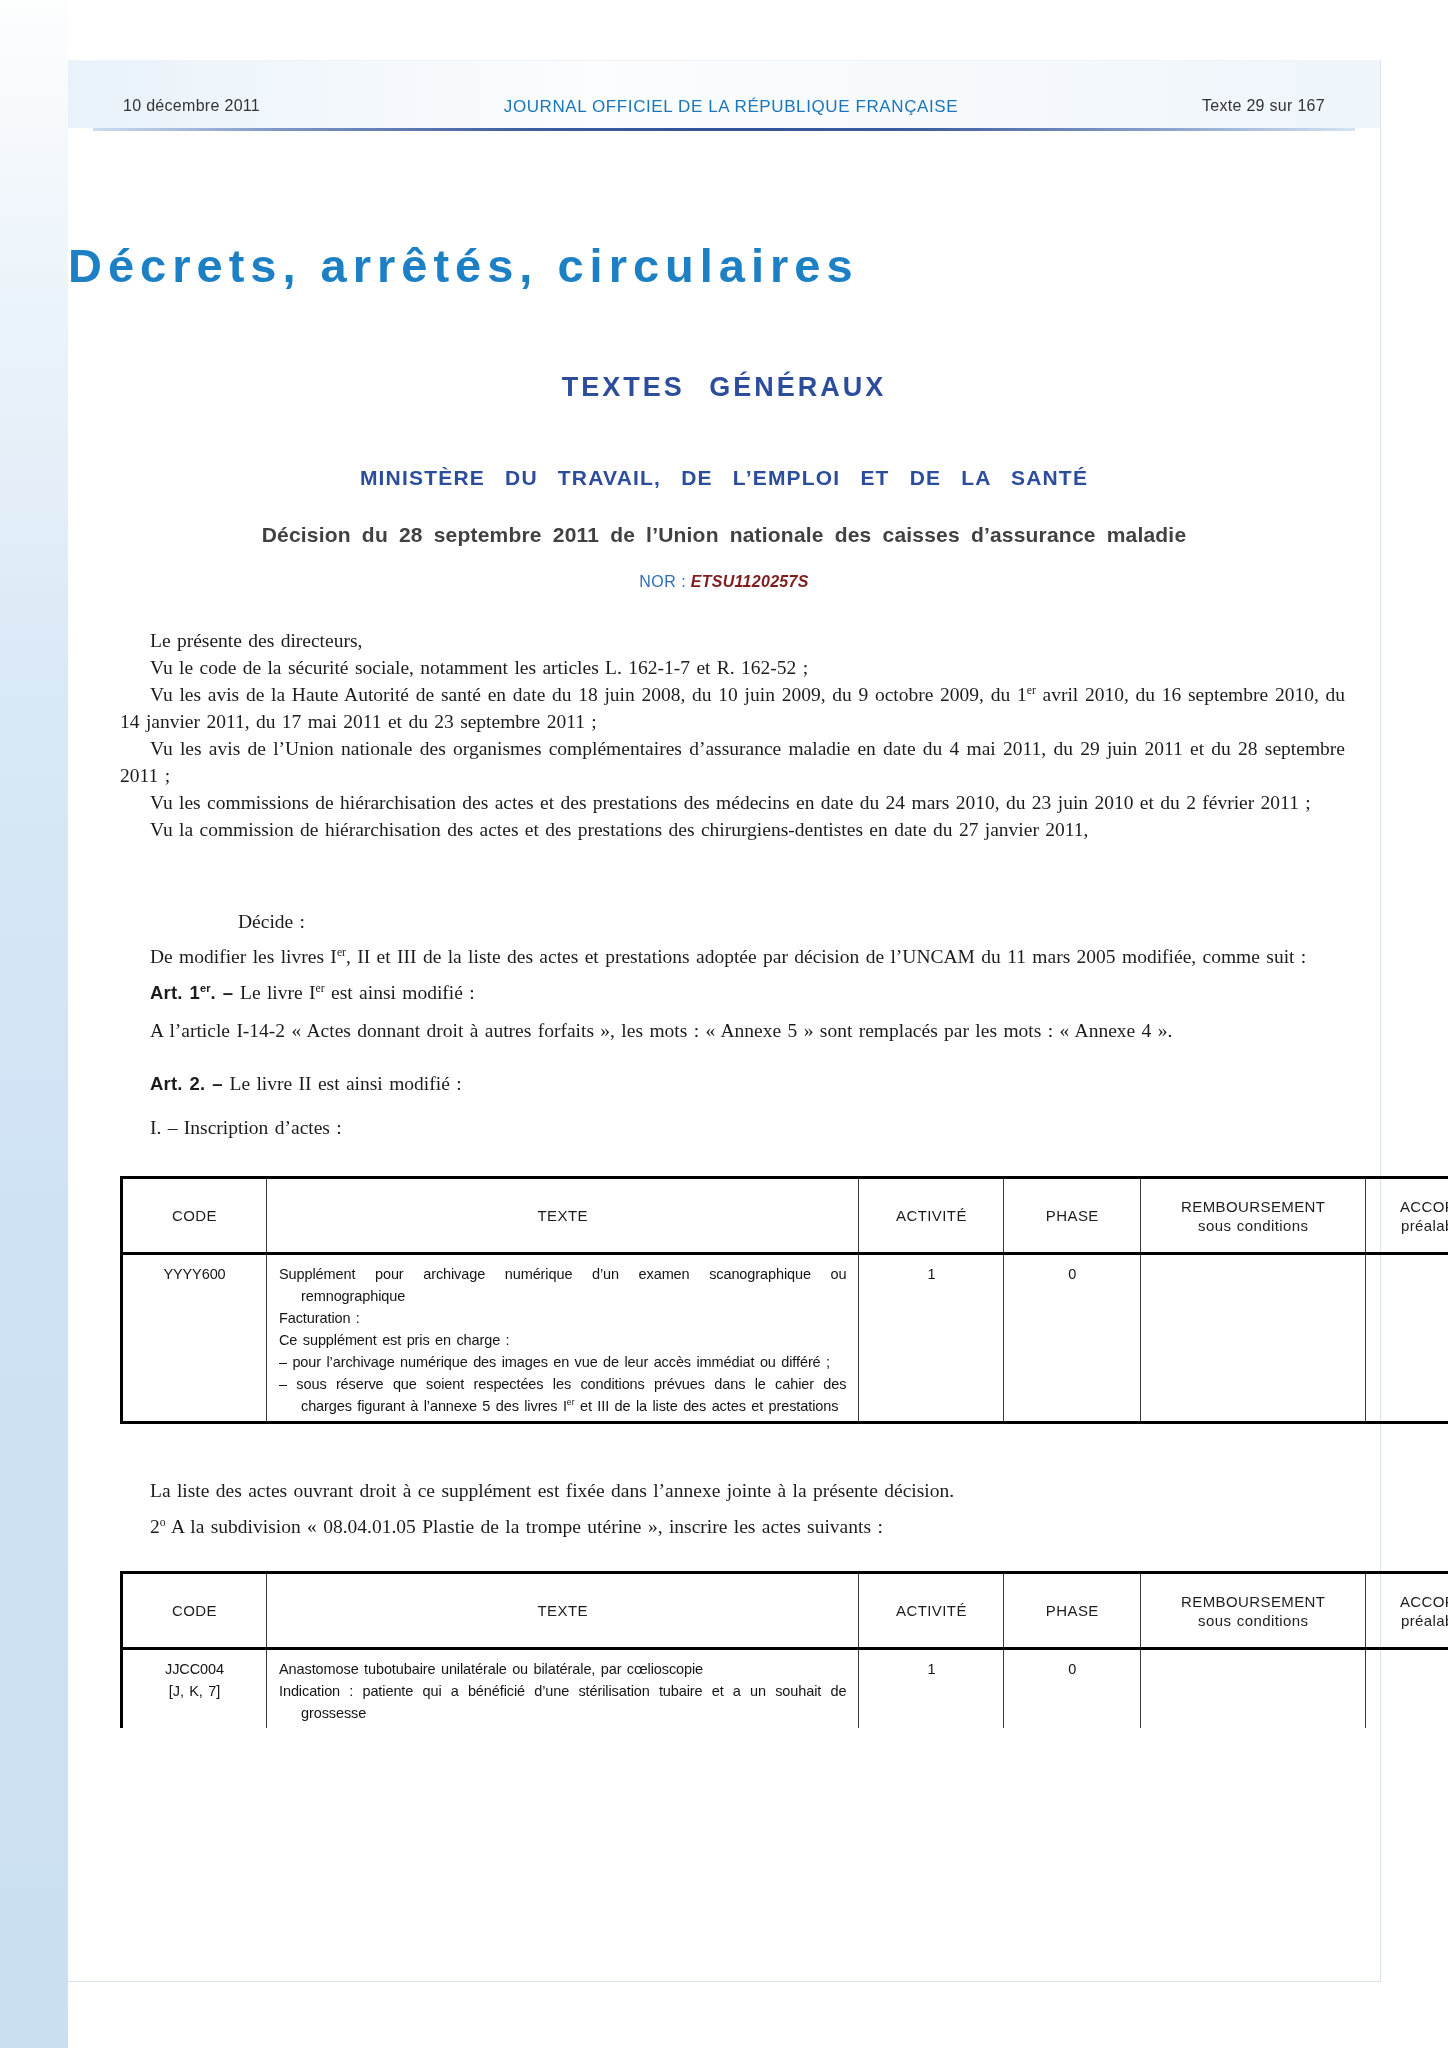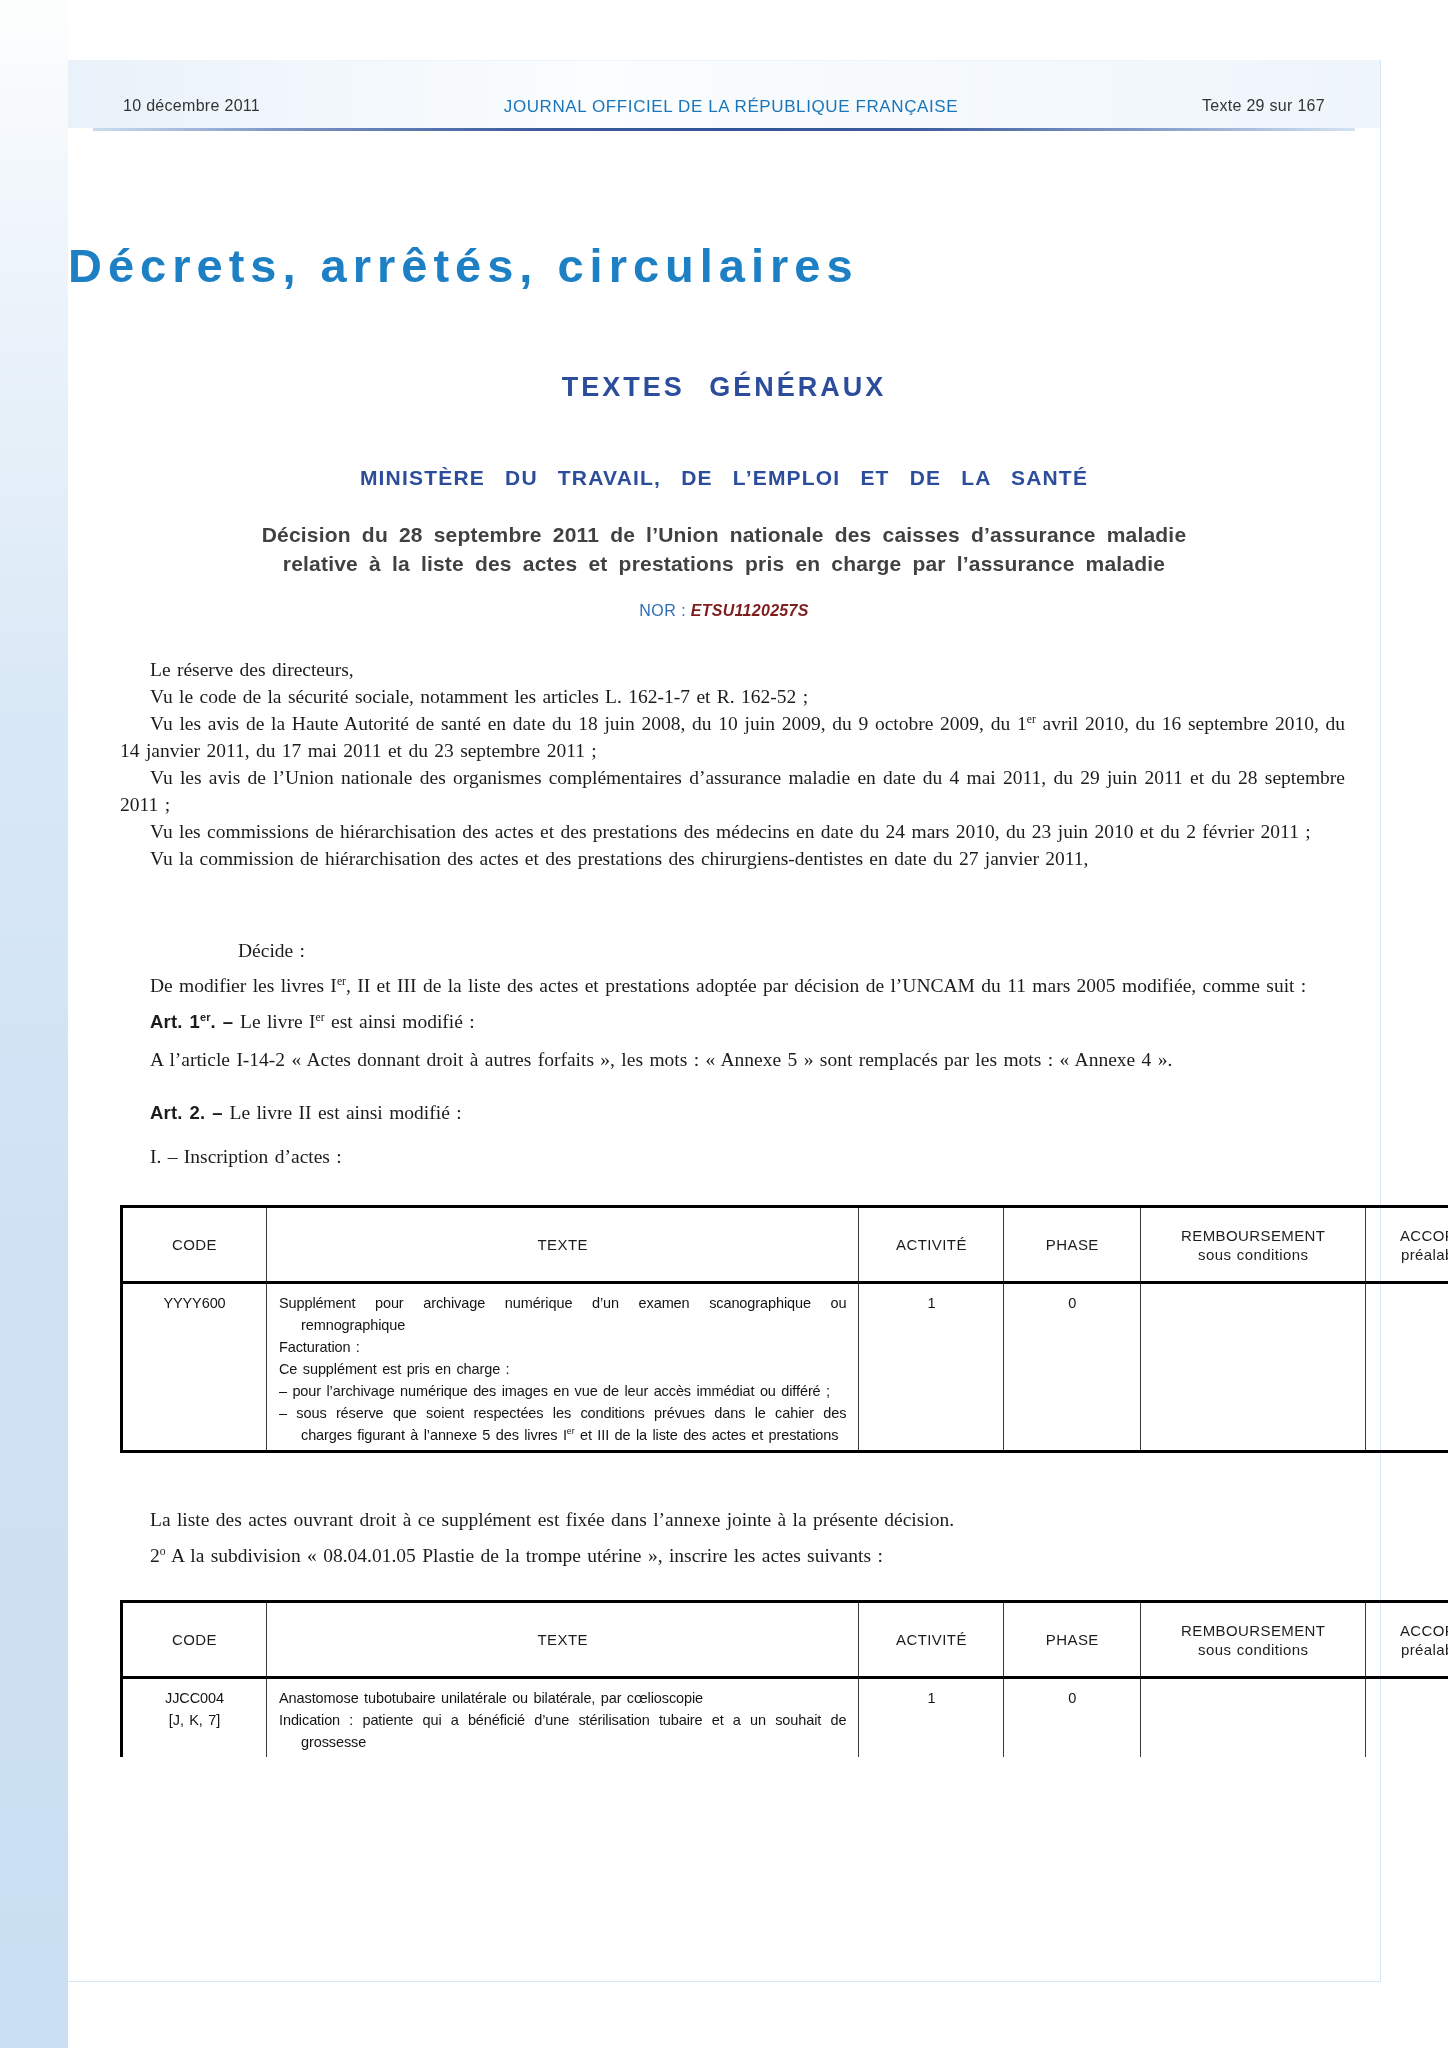--- a/index.html
+++ b/index.html
@@ -112,31 +112,30 @@
     </div>
     <div class="hrule"></div>
   </div>
 
   <h1 class="masthead">Décrets, arrêtés, circulaires</h1>
   <h2 class="sectiont">TEXTES GÉNÉRAUX</h2>
   <h3 class="ministry">MINISTÈRE DU TRAVAIL, DE L’EMPLOI ET DE LA SANTÉ</h3>
 
   <div class="dec-title">
     <div>Décision du 28 septembre 2011 de l’Union nationale des caisses d’assurance maladie</div>
-    <div>relative à la liste des actes et prestations pris en charge par l’assurance maladie</div>
   </div>
 
   <div class="nor">
     <span class="nor-label">NOR :</span>
     <span class="nor-value">ETSU1120257S</span>
   </div>
 
   <div class="content">
 
-    <p class="ind">Le réserve des directeurs,</p>
+    <p class="ind">Le présente des directeurs,</p>
     <p class="ind">Vu le code de la sécurité sociale, notamment les articles L. 162-1-7 et R. 162-52 ;</p>
     <p class="ind"><span>Vu les avis de la Haute Autorité de santé en date du 18 juin 2008, du 10 juin 2009, du 9 octobre 2009, du 1</span><sup>er</sup><span> avril 2010, du 16 septembre 2010, du 14 janvier 2011, du 17 mai 2011 et du 23 septembre 2011 ;</span></p>
     <p class="ind">Vu les avis de l’Union nationale des organismes complémentaires d’assurance maladie en date du 4 mai 2011, du 29 juin 2011 et du 28 septembre 2011 ;</p>
     <p class="ind">Vu les commissions de hiérarchisation des actes et des prestations des médecins en date du 24 mars 2010, du 23 juin 2010 et du 2 février 2011 ;</p>
     <p class="ind">Vu la commission de hiérarchisation des actes et des prestations des chirurgiens-dentistes en date du 27 janvier 2011,</p>
 
     <p class="decide">Décide :</p>
 
     <p class="ind mt8"><span>De modifier les livres I</span><sup>er</sup><span>, II et III de la liste des actes et prestations adoptée par décision de l’UNCAM du 11 mars 2005 modifiée, comme suit :</span></p>
 

